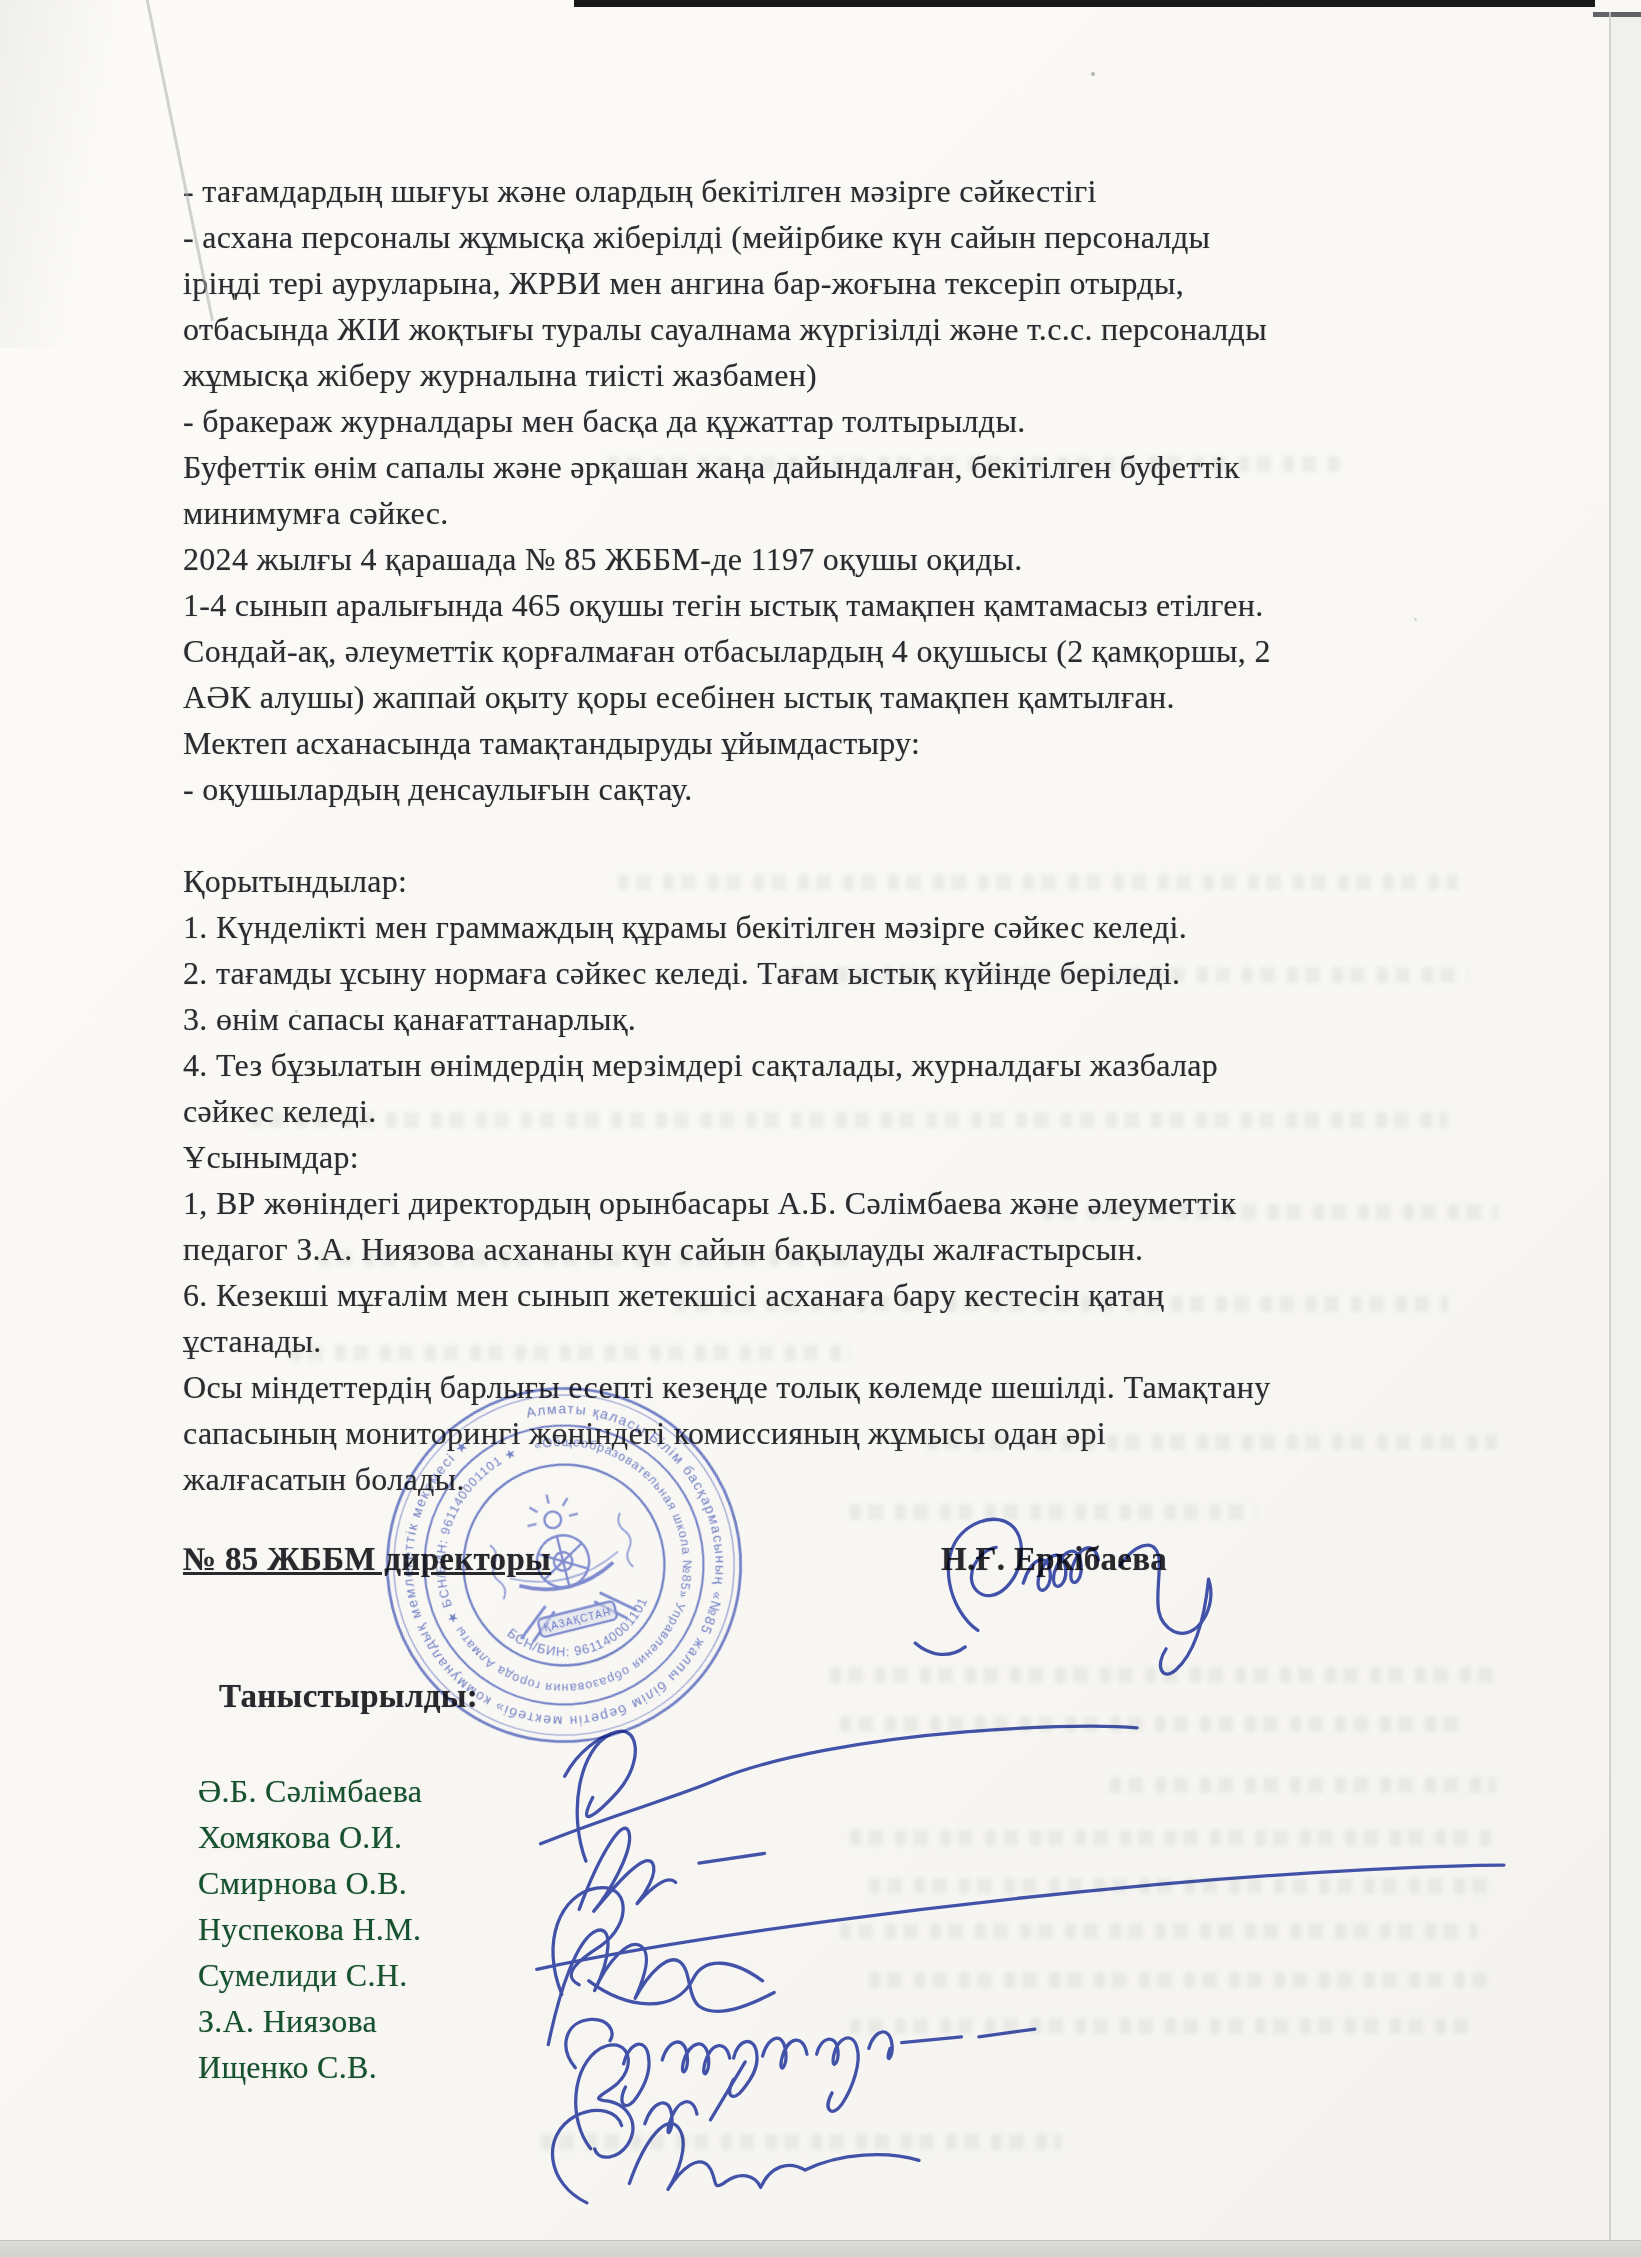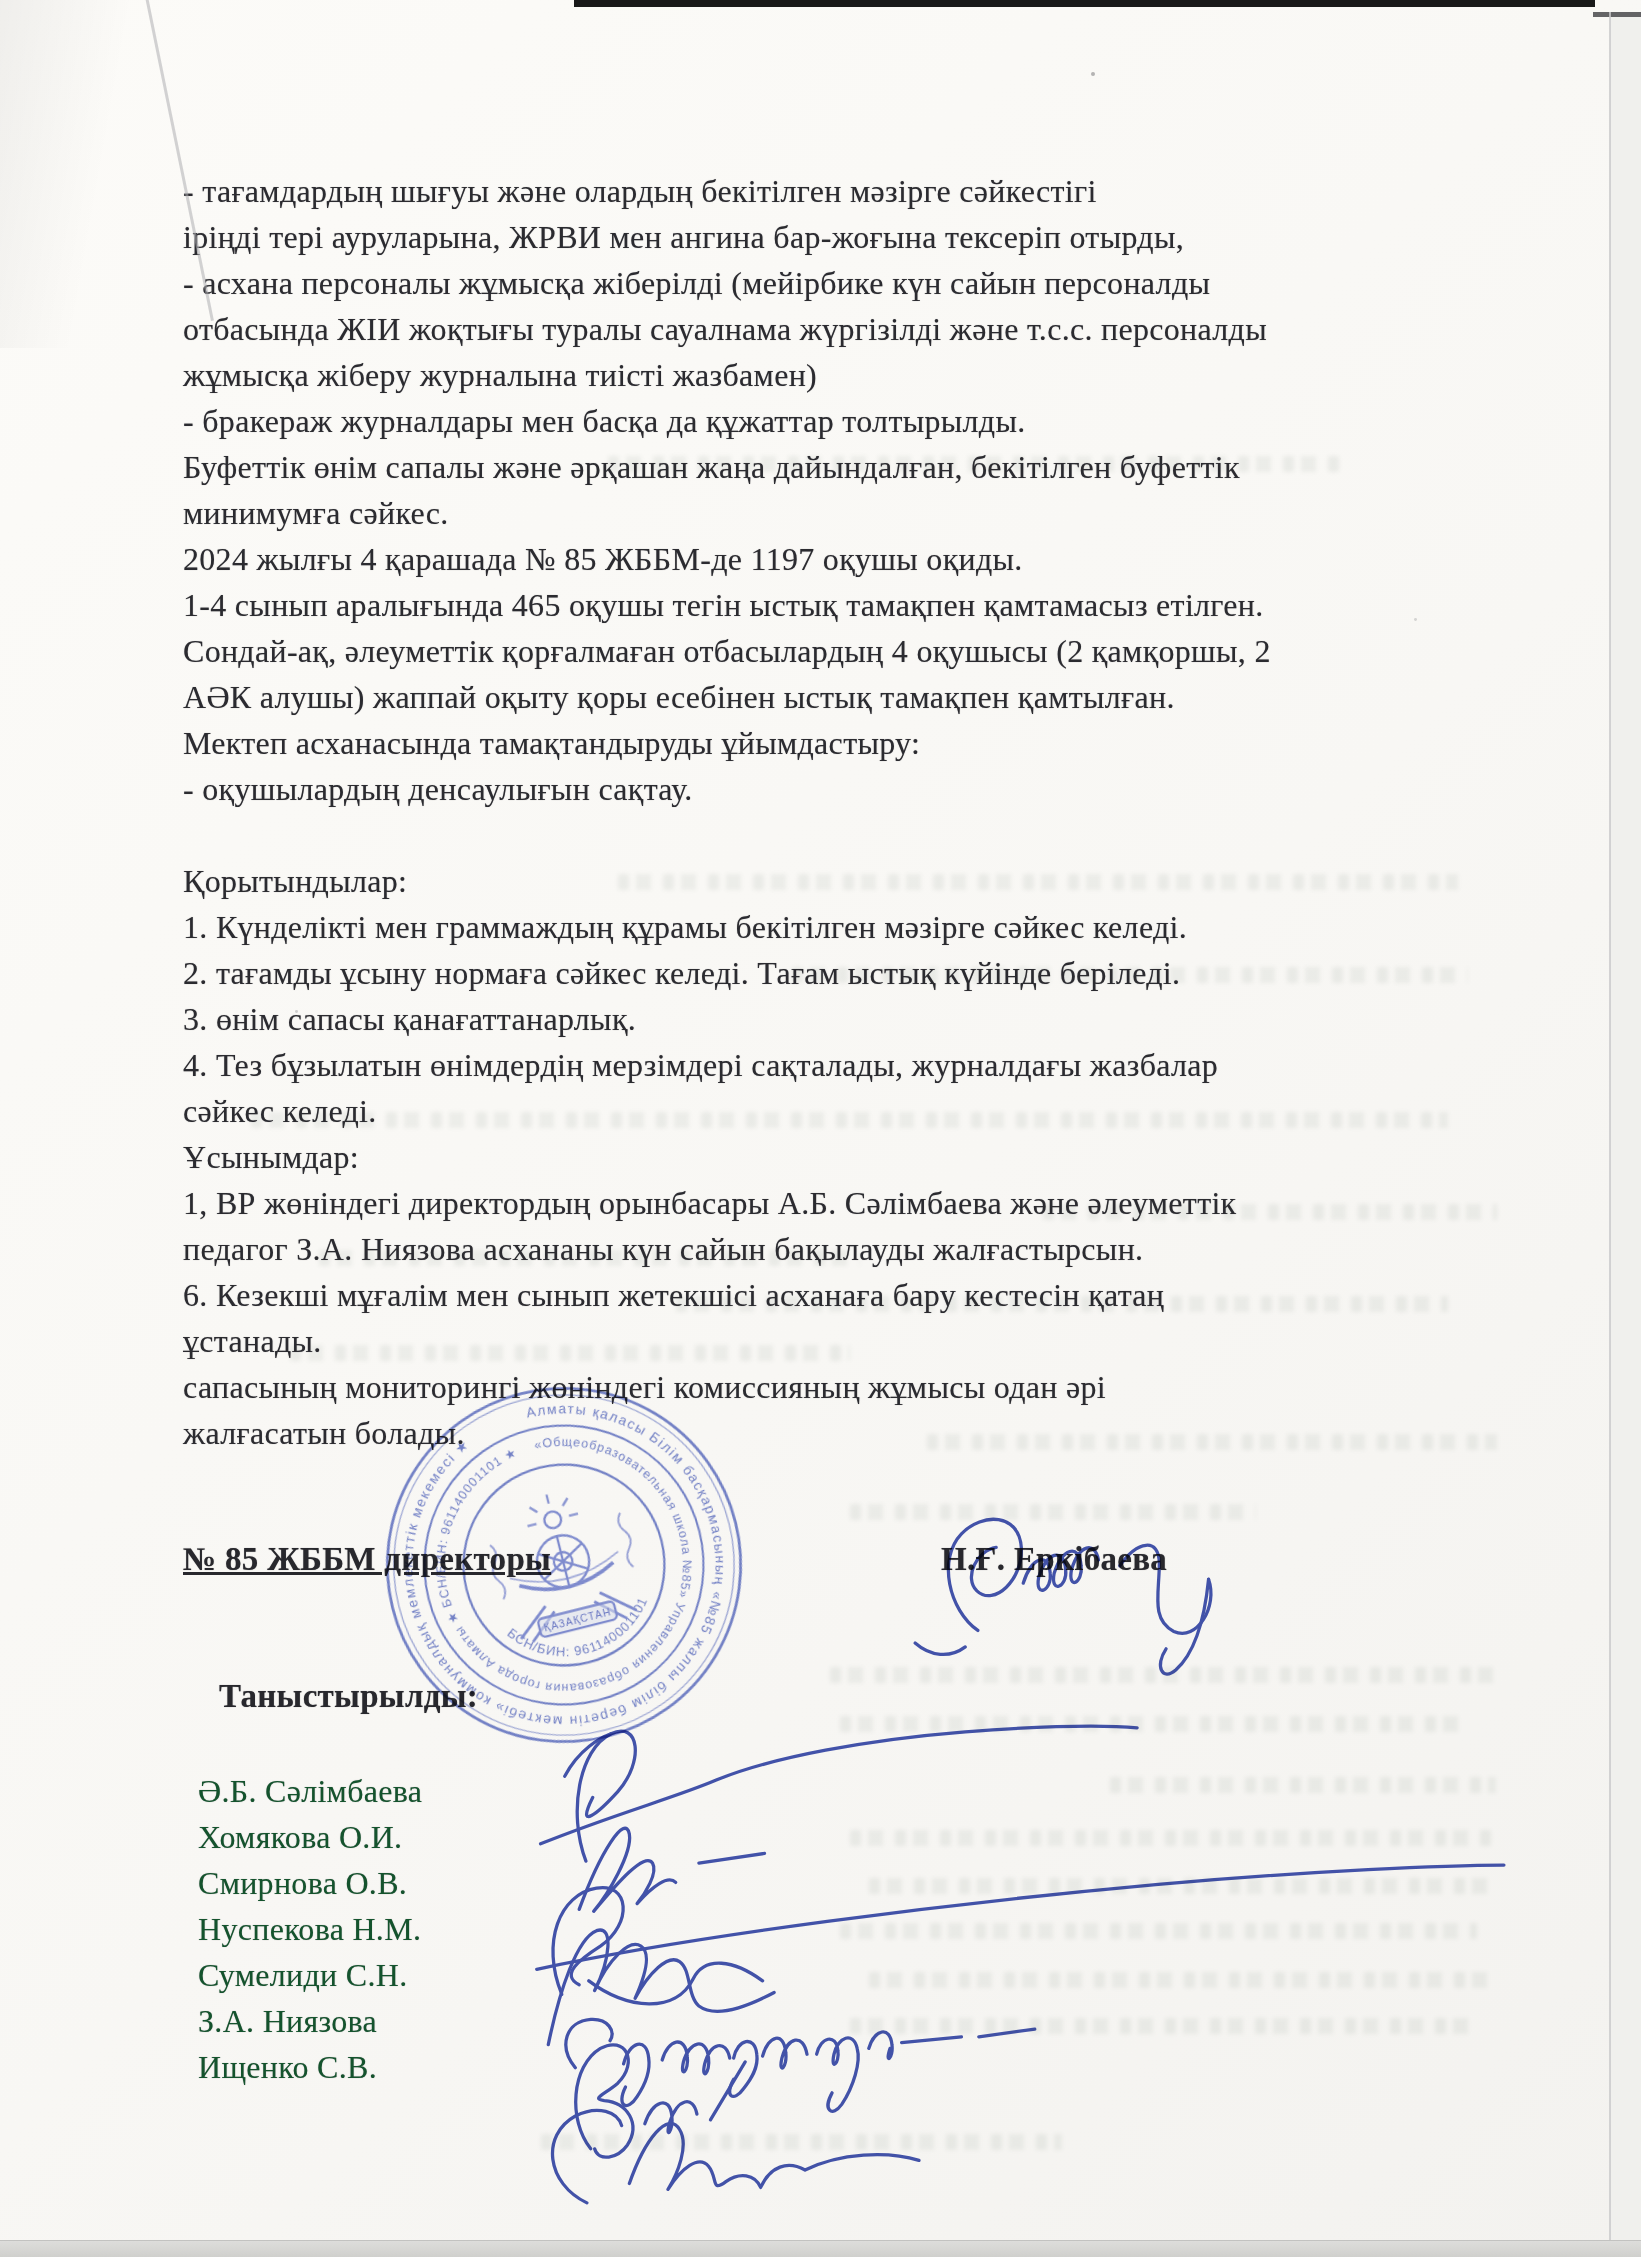--- a/index.html
+++ b/index.html
@@ -81,22 +81,22 @@
 <div class="bleed" style="left:850px;top:1830px;width:647px;"></div>
 <div class="bleed" style="left:869px;top:1878px;width:628px;"></div>
 <div class="bleed" style="left:840px;top:1923px;width:637px;"></div>
 <div class="bleed" style="left:869px;top:1972px;width:618px;"></div>
 <div class="bleed" style="left:850px;top:2018px;width:628px;"></div>
 <div class="bleed" style="left:541px;top:2134px;width:521px;"></div>
 
 <div class="bodytext">
 
 <div class="line">- тағамдардың шығуы және олардың бекітілген мәзірге сәйкестігі</div>
+    <div class="line">- асхана персоналы жұмысқа жіберілді (мейірбике күн сайын персоналды</div>
     <div class="line">іріңді тері ауруларына, ЖРВИ мен ангина бар-жоғына тексеріп отырды,</div>
-    <div class="line">- асхана персоналы жұмысқа жіберілді (мейірбике күн сайын персоналды</div>
     <div class="line">отбасында ЖІИ жоқтығы туралы сауалнама жүргізілді және т.с.с. персоналды</div>
     <div class="line">жұмысқа жіберу журналына тиісті жазбамен)</div>
     <div class="line">- бракераж журналдары мен басқа да құжаттар толтырылды.</div>
     <div class="line">Буфеттік өнім сапалы және әрқашан жаңа дайындалған, бекітілген буфеттік</div>
     <div class="line">минимумға сәйкес.</div>
     <div class="line">2024 жылғы 4 қарашада № 85 ЖББМ-де 1197 оқушы оқиды.</div>
     <div class="line">1-4 сынып аралығында 465 оқушы тегін ыстық тамақпен қамтамасыз етілген.</div>
     <div class="line">Сондай-ақ, әлеуметтік қорғалмаған отбасылардың 4 оқушысы (2 қамқоршы, 2</div>
     <div class="line">АӘК алушы) жаппай оқыту қоры есебінен ыстық тамақпен қамтылған.</div>
     <div class="line">Мектеп асханасында тамақтандыруды ұйымдастыру:</div>
@@ -106,20 +106,21 @@
     <div class="line">1. Күнделікті мен граммаждың құрамы бекітілген мәзірге сәйкес келеді.</div>
     <div class="line">2. тағамды ұсыну нормаға сәйкес келеді. Тағам ыстық күйінде беріледі.</div>
     <div class="line">3. өнім сапасы қанағаттанарлық.</div>
     <div class="line">4. Тез бұзылатын өнімдердің мерзімдері сақталады, журналдағы жазбалар</div>
     <div class="line">сәйкес келеді.</div>
     <div class="line">Ұсынымдар:</div>
     <div class="line">1, ВР жөніндегі директордың орынбасары А.Б. Сәлімбаева және әлеуметтік</div>
     <div class="line">педагог З.А. Ниязова асхананы күн сайын бақылауды жалғастырсын.</div>
     <div class="line">6. Кезекші мұғалім мен сынып жетекшісі асханаға бару кестесін қатаң</div>
     <div class="line">ұстанады.</div>
+    <div class="line">Осы міндеттердің барлығы есепті кезеңде толық көлемде шешілді. Тамақтану</div>
     <div class="line">сапасының мониторингі жөніндегі комиссияның жұмысы одан әрі</div>
     <div class="line">жалғасатын болады.</div>
   </div>
 
 <div class="sigrow">
   <span>№ 85 ЖББМ директоры</span>
   <span class="dname">Н.Ғ. Еркібаева</span>
 </div>
 
 <div class="ackhead">Таныстырылды:</div>

